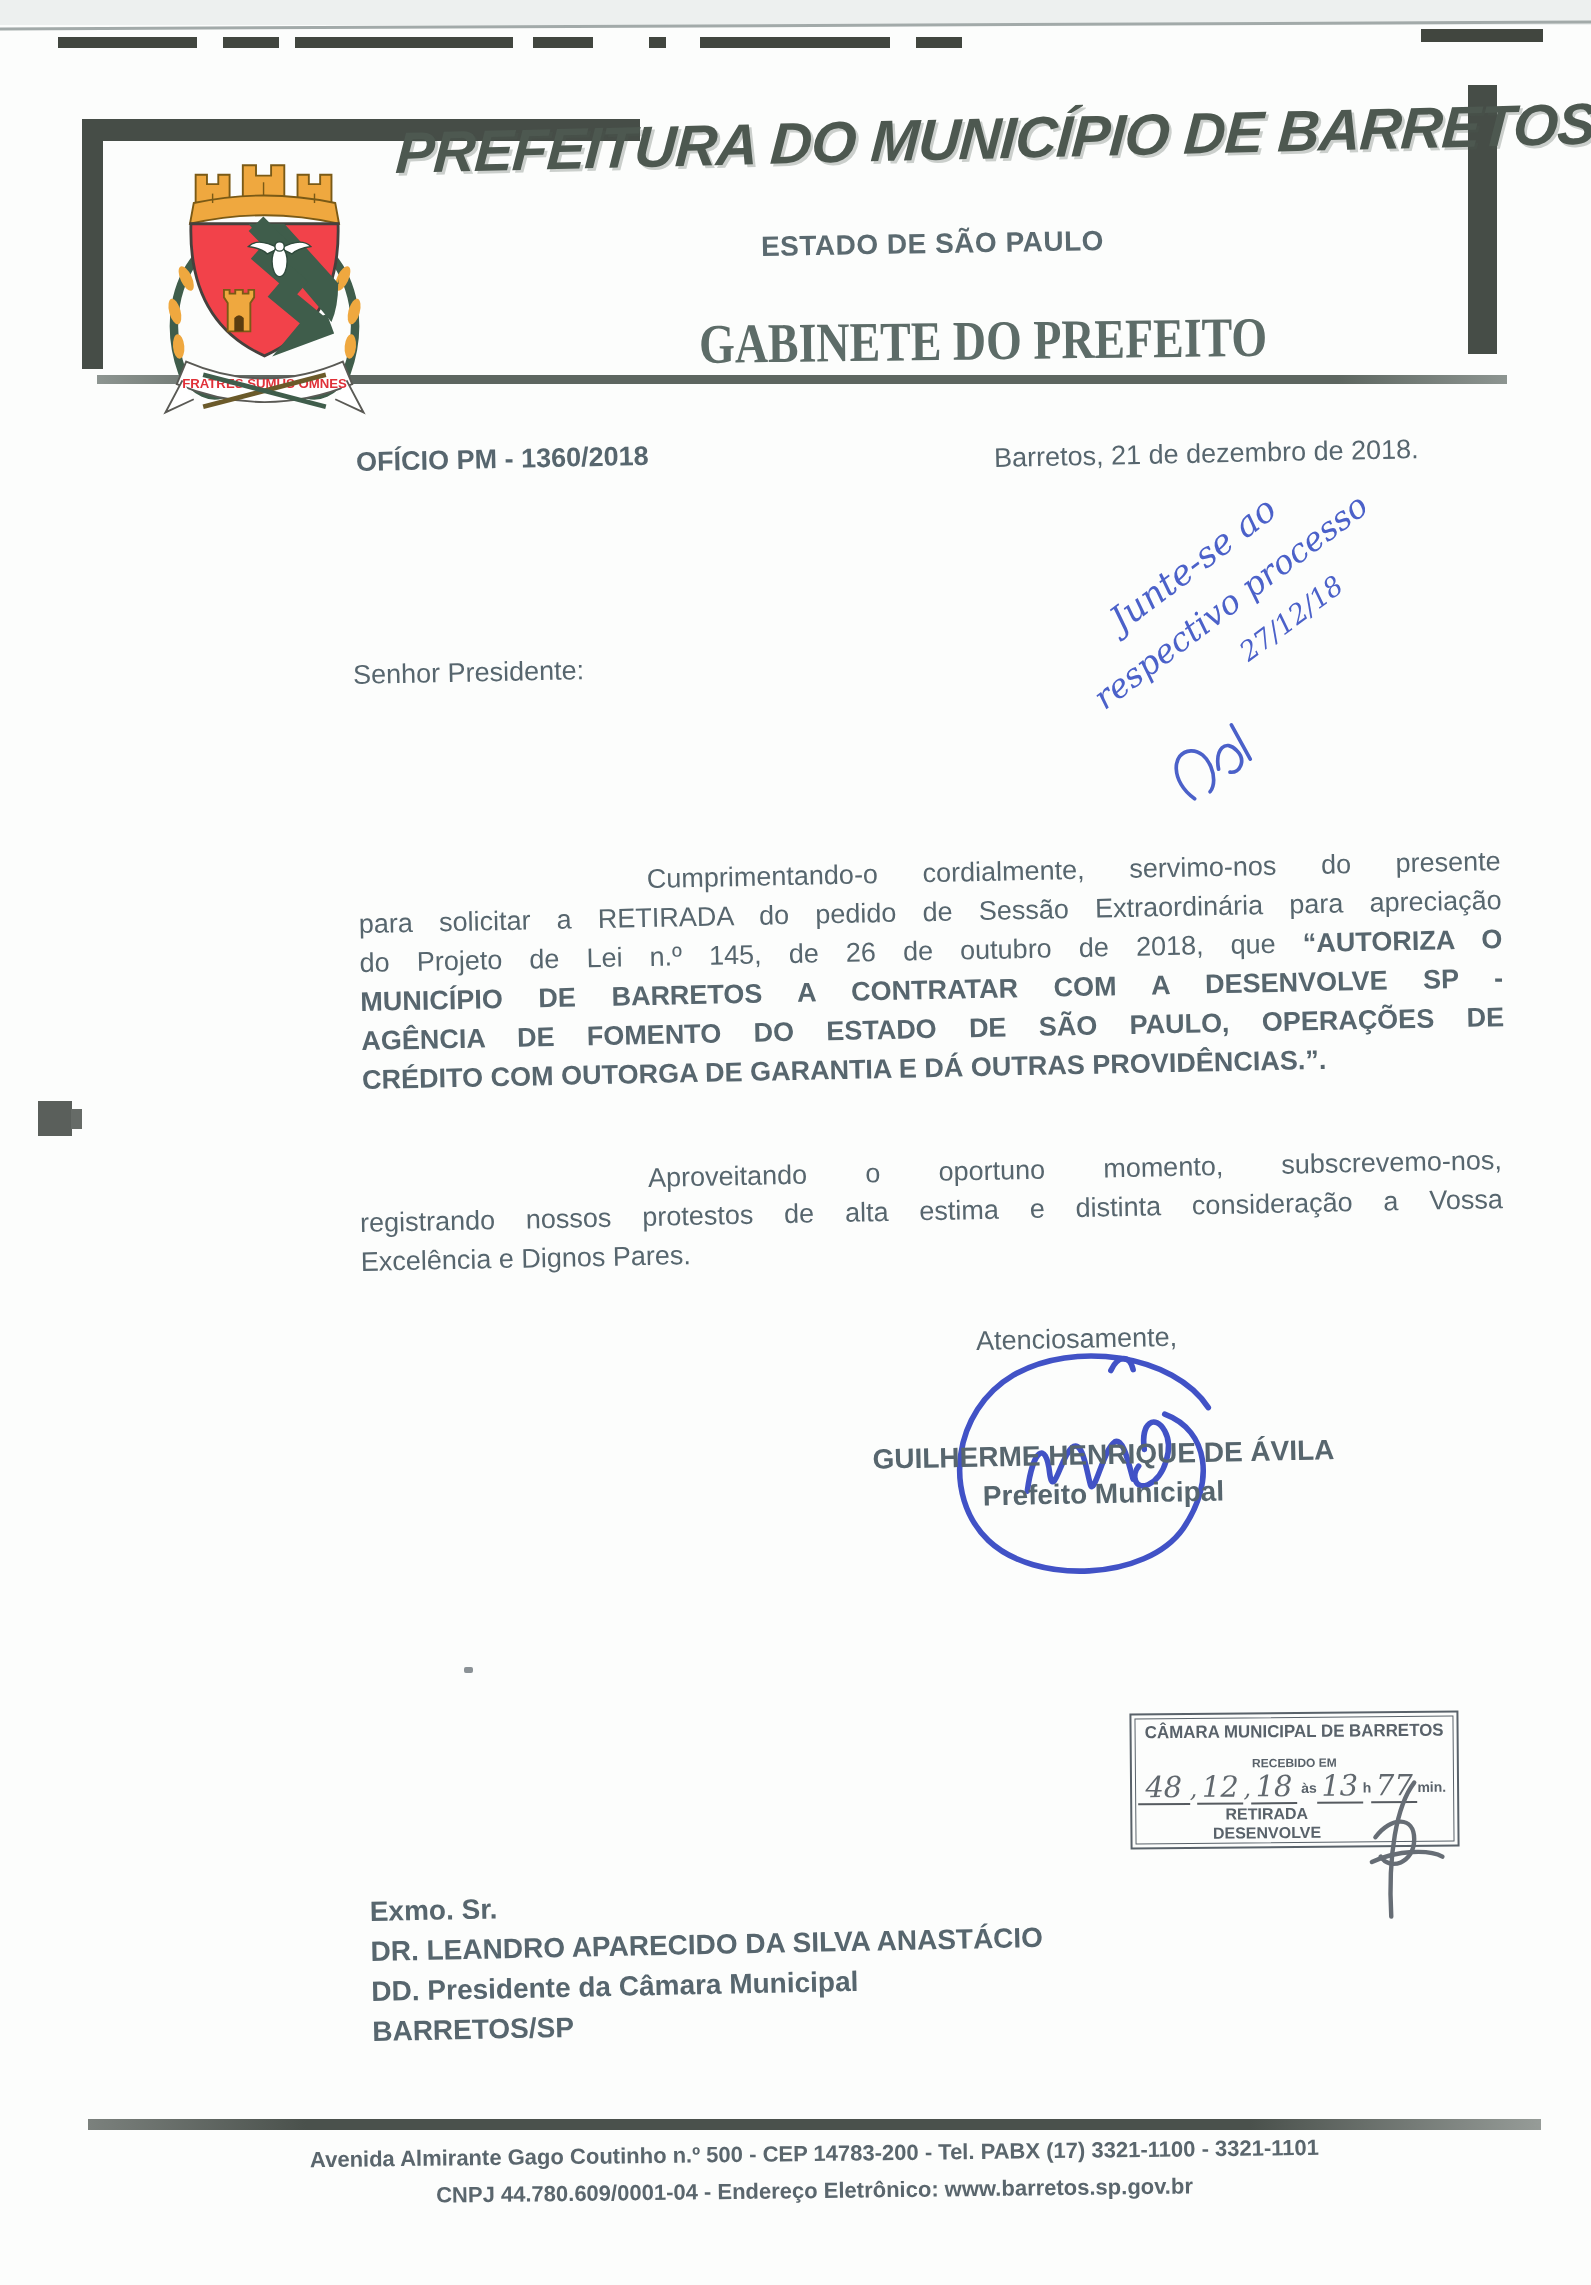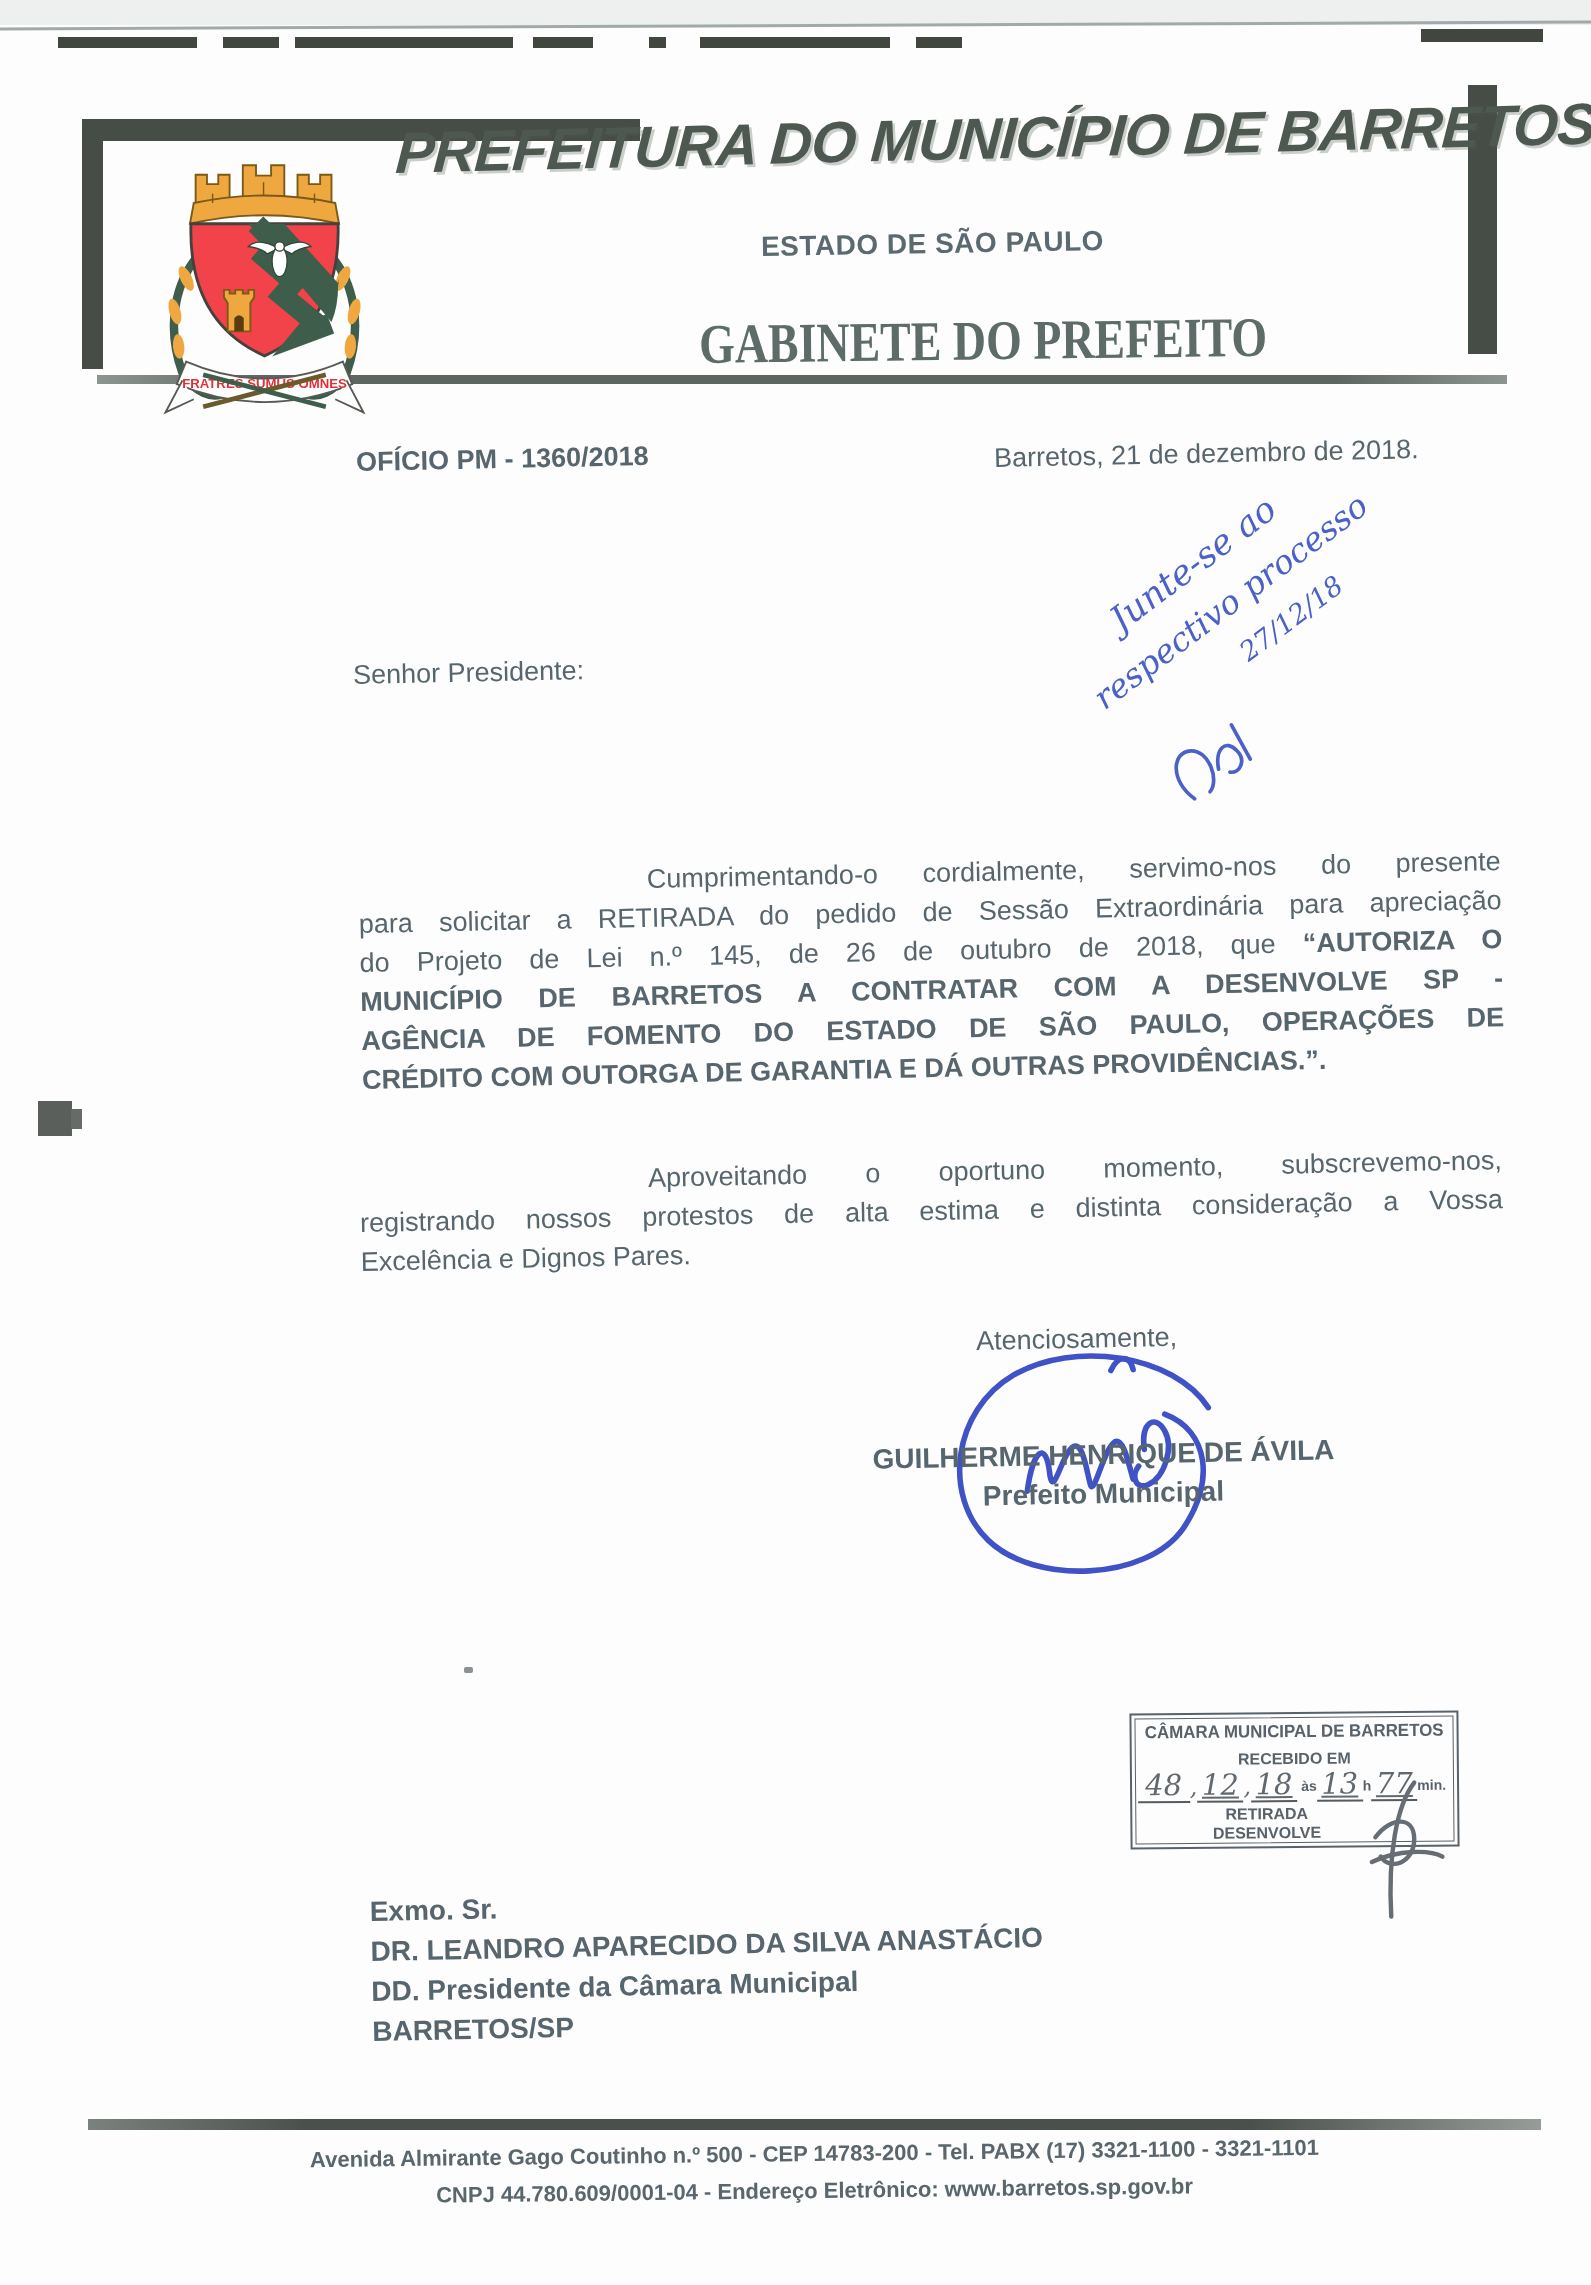--- a/index.html
+++ b/index.html
@@ -44,25 +44,25 @@
            color:#4b61c9;font-family:"DejaVu Serif",serif;font-style:italic;}
   .hw-note .l1{margin:28px 0 0 111px;font-size:35px;}
   .hw-note .l2{margin:13px 0 0 51px;font-size:33px;}
   .hw-note .l3{margin:15px 0 0 195px;font-size:27px;}
   
   .stamp{left:1130px;top:1712px;width:325px;height:132px;border:2.8px solid #59626a;
          transform:rotate(-0.5deg);color:#59626a;}
   .stamp-inner{position:absolute;left:2.8px;top:2.8px;right:2.8px;bottom:2.8px;border:1.9px solid #59626a;
                display:flex;flex-direction:column;align-items:center;}
   .stamp-t1{font-size:17.6px;font-weight:bold;margin-top:3.7px;white-space:nowrap;transform:scaleX(0.96);}
-  .stamp-t2{font-size:16px;font-weight:bold;margin-top:8px;}
+  .stamp-t2{font-size:12px;font-weight:bold;margin-top:14px;}
   .stamp-dateline{margin-top:0px;height:37px;white-space:nowrap;align-self:flex-start;margin-left:1.9px;}
   .hwnum{display:inline-block;width:52px;text-align:center;border-bottom:2.8px solid #565b60;
          font-family:"DejaVu Serif",serif;font-style:italic;font-size:29px;color:#61686e;line-height:32px;}
-  .hwnum.small{width:46px;text-decoration:underline;}
+  .hwnum.small{width:46px;}
   .hwsep{font-family:"DejaVu Serif",serif;font-style:italic;font-size:24px;color:#61686e;}
   .slabel{font-size:14px;font-weight:bold;position:relative;top:-3.7px;}
   .stamp-d{font-size:16px;font-weight:bold;line-height:18.6px;align-self:center;margin-right:56px;}
   
   .addr{left:371px;top:1892px;font-size:28px;font-weight:bold;line-height:40px;white-space:nowrap;}
   
   .foot-bar{left:88px;top:2119px;width:1453px;height:11px;
             background:linear-gradient(to right,#7b817d,#4a514c 15%,#4a514c 80%,#969c98);}
   .foot-text{left:88px;width:1453px;text-align:center;font-size:22px;font-weight:bold;
              color:#5a666d;transform:rotate(-0.7deg);white-space:nowrap;}

